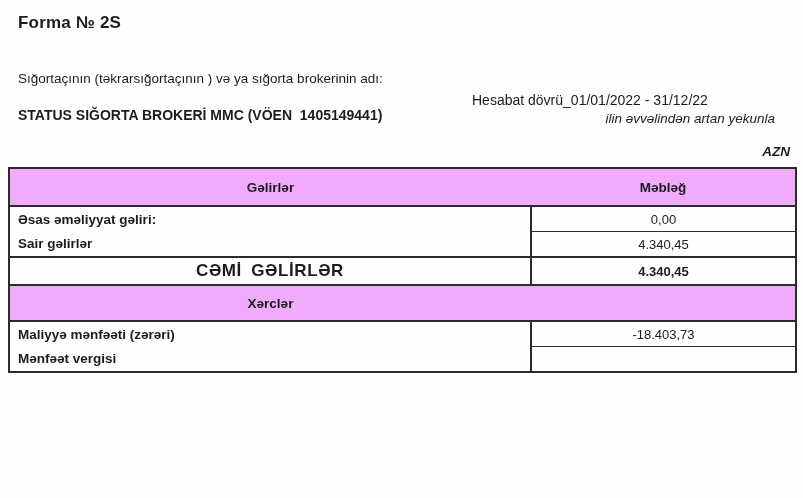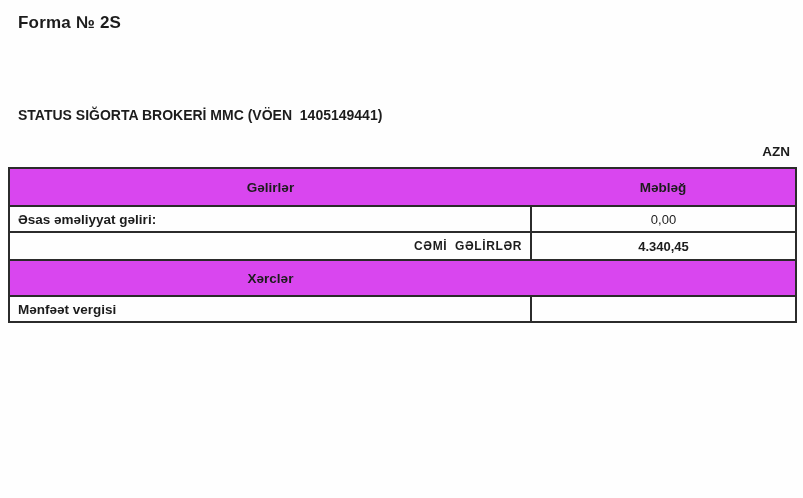--- a/index.html
+++ b/index.html
@@ -41,37 +41,38 @@
     margin-top: 3px;
     font-size: 13.5px;
     font-style: italic;
     text-align: right;
     color: #222;
   }
   .currency-label {
     position: absolute;
     right: 13px; top: 144px;
     font-size: 13.5px;
+    font-style: italic;
     font-weight: bold;
   }
   table.report {
     position: absolute;
     left: 8px; top: 167px;
     width: 787px;
     border-collapse: collapse;
     table-layout: fixed;
     font-size: 13px;
   }
   table.report { border: 2px solid #2b2b2b; }
   col.c1 { width: 522px; }
   col.c2 { width: 265px; }
   td { padding: 1px 8px; vertical-align: middle; }
   
   tr.section-row td {
-    background: #d946ef;
+    background: #f0abfc;
     border-top: 2px solid #2b2b2b;
     border-bottom: 2px solid #2b2b2b;
     font-weight: bold;
     text-align: center;
     height: 32px;
     font-size: 13.5px;
   }
   tr.header-row td { height: 34px; }
   
   td.val {
@@ -83,61 +84,74 @@
   }
   td.label { font-weight: bold; font-size: 13.5px; }
   tr.item td { height: 22px; }
   tr.total-row td {
     border-top: 2px solid #2b2b2b;
     border-bottom: 2px solid #2b2b2b;
     height: 24px;
     font-weight: bold;
   }
   tr.total-row td.label {
-    text-align: right;
+    text-align: center;
     letter-spacing: 0.6px;
     word-spacing: 4px;
-    font-size: 12px;
+    font-size: 17px;
   }
   td.val.bold-val { font-weight: bold; }
   td.val.thick-bottom { border-bottom: 3px solid #111111; }
 </style>
 </head>
 <body>
 
 <div class="page">
 
   <div class="form-title">Forma № 2S</div>
 
+  <div class="entity-label">Sığortaçının (təkrarsığortaçının ) və ya sığorta brokerinin adı:</div>
   <div class="entity-name">STATUS SIĞORTA BROKERİ MMC (VÖEN  1405149441)</div>
 
+  <div class="period-block">
+    <div class="report-period">Hesabat dövrü_01/01/2022 - 31/12/22</div>
+    <div class="accumulation-note">ilin əvvəlindən artan yekunla</div>
+  </div>
 
   <div class="currency-label">AZN</div>
 
   <table class="report">
     <colgroup>
         <col class="c1">
         <col class="c2">
       </colgroup>
     <tbody>
       <tr class="section-row header-row">
         <td>Gəlirlər</td>
         <td>Məbləğ</td>
       </tr>
       <tr class="item">
         <td class="label">Əsas əməliyyat gəliri:</td>
         <td class="val">0,00</td>
       </tr>
+      <tr class="item">
+        <td class="label">Sair gəlirlər</td>
+        <td class="val">4.340,45</td>
+      </tr>
       <tr class="total-row">
         <td class="label">CƏMİ GƏLİRLƏR</td>
         <td class="val bold-val">4.340,45</td>
       </tr>
       <tr class="section-row">
         <td>Xərclər</td>
         <td></td>
+      </tr>
+      <tr class="item">
+        <td class="label">Maliyyə mənfəəti (zərəri)</td>
+        <td class="val">-18.403,73</td>
       </tr>
       <tr class="item">
         <td class="label">Mənfəət vergisi</td>
         <td class="val"></td>
       </tr>
 
     </tbody>
   </table>
 
 </div>

